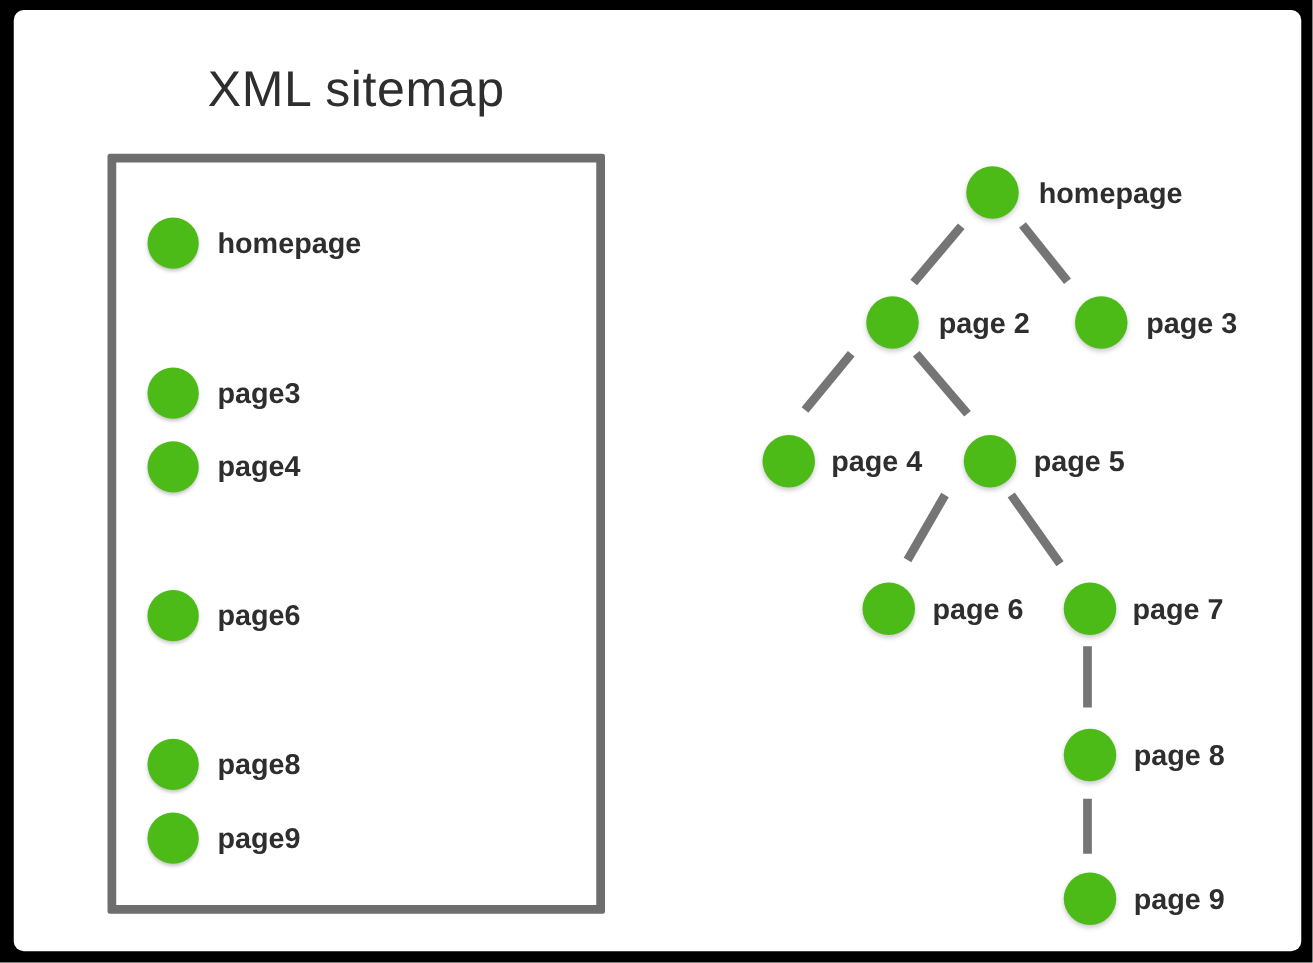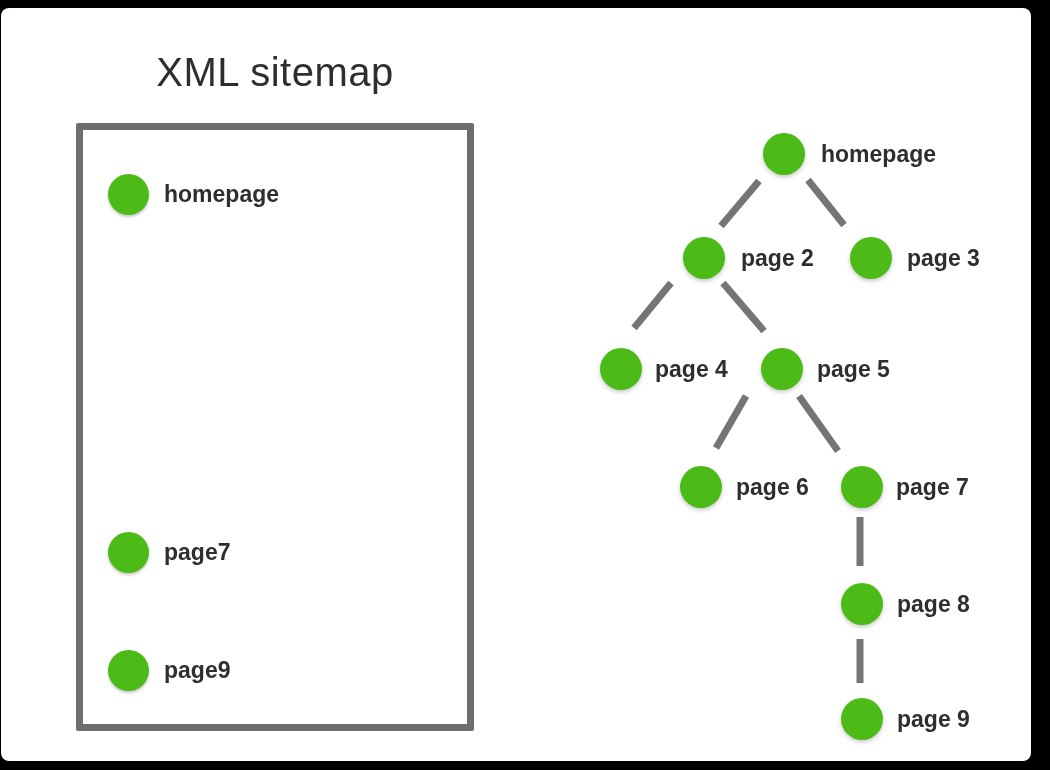--- a/index.html
+++ b/index.html
@@ -13,21 +13,21 @@
   * { margin: 0; padding: 0; box-sizing: border-box; }
   html, body { width: 1050px; height: 770px; }
   body {
     background: var(--frame);
     position: relative;
     overflow: hidden;
     font-family: "Liberation Sans", sans-serif;
   }
   .canvas {
     position: absolute;
-    left: 1px; top: 8px;
+    left: 11px; top: 8px;
     width: 1030px; height: 753px;
     background: var(--canvas);
     border-radius: 8px;
   }
   .panel-title {
     position: absolute;
     text-align: center;
     font-size: 40px;
     line-height: 48px;
     font-weight: 400;
@@ -93,23 +93,35 @@
 
   <div class="panel-title title-left">XML sitemap</div>
 
 
   <div class="sitemap-box"></div>
 
   <div class="list-item" style="top:166px">
     <span class="dot"></span>
     <span class="list-label">homepage</span>
   </div>
-  <div class="list-item" style="top:524px">
+  <div class="list-item" style="top:286px">
     <span class="dot"></span>
-    <span class="list-label">page7</span>
+    <span class="list-label">page3</span>
+  </div>
+  <div class="list-item" style="top:345px">
+    <span class="dot"></span>
+    <span class="list-label">page4</span>
+  </div>
+  <div class="list-item" style="top:464px">
+    <span class="dot"></span>
+    <span class="list-label">page6</span>
+  </div>
+  <div class="list-item" style="top:583px">
+    <span class="dot"></span>
+    <span class="list-label">page8</span>
   </div>
   <div class="list-item" style="top:642px">
     <span class="dot"></span>
     <span class="list-label">page9</span>
   </div>
 
   <svg class="tree" viewBox="0 0 1050 770" aria-hidden="true">
     <g>
       <line x1="758" y1="173" x2="720" y2="218"></line>
       <line x1="807" y1="172" x2="843" y2="217"></line>

